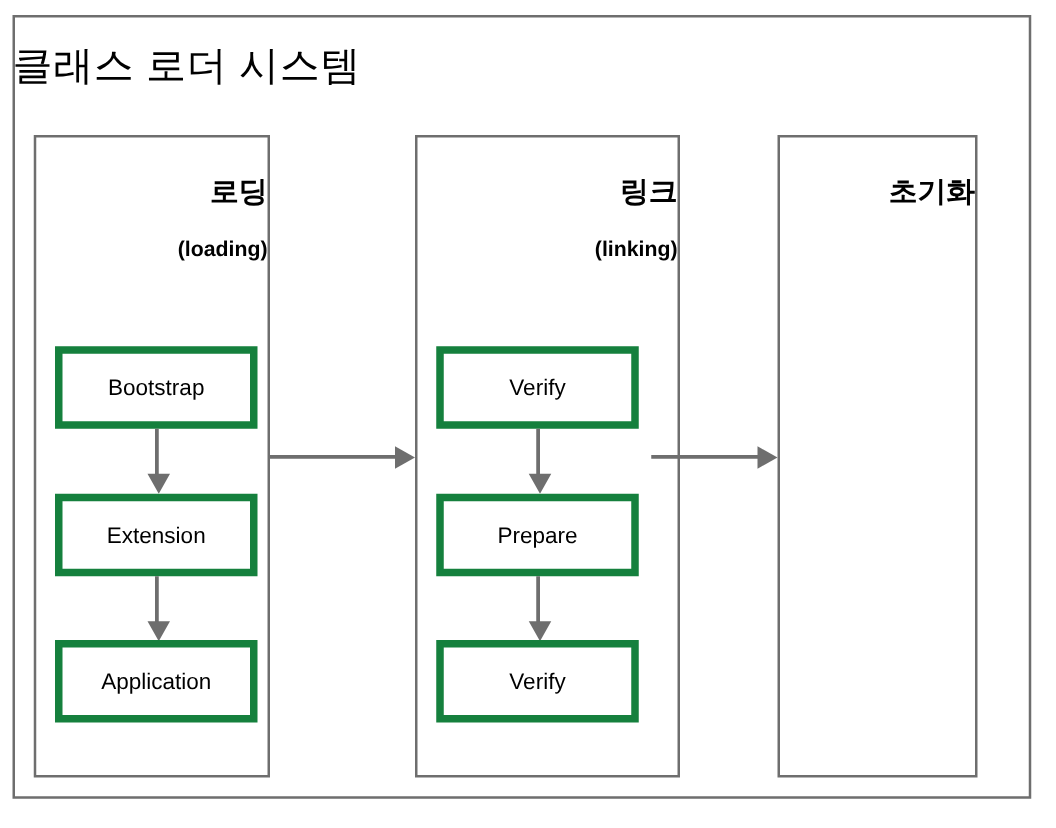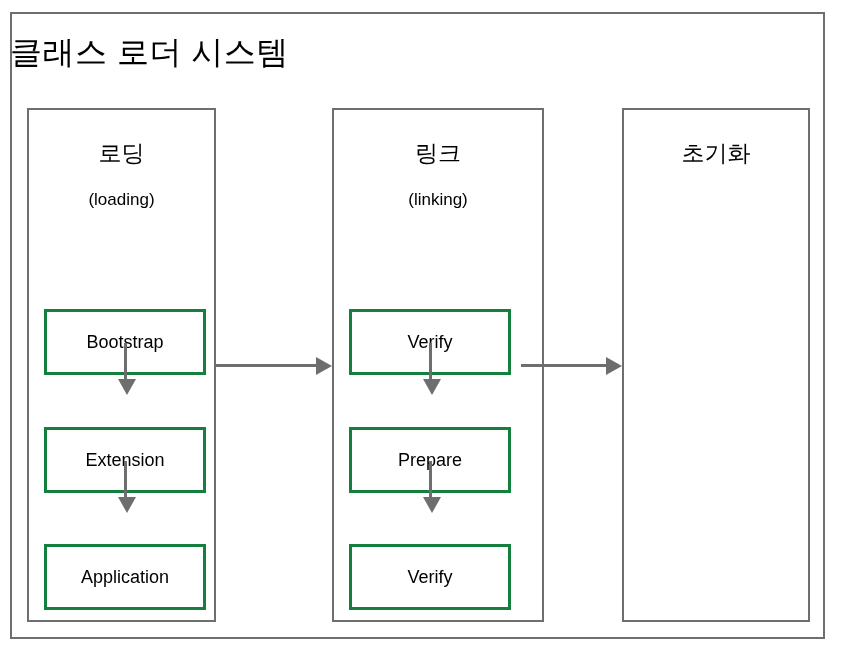--- a/index.html
+++ b/index.html
@@ -52,56 +52,56 @@
   .phase-column {
     position: absolute;
     box-sizing: border-box;
     border: 2px solid #6e6e6e;
     background: #ffffff;
     top: 108px;
     height: 514px;
   }
   .phase-column.col-loading      { left: 27px;  width: 189px; }
   .phase-column.col-linking      { left: 332px; width: 212px; }
-  .phase-column.col-initializing { left: 622px; width: 188px; }
+  .phase-column.col-initializing { left: 622px; width: 160px; }
 
   .phase-header {
     position: absolute;
     left: 0;
     right: 0;
     top: 28px;
-    text-align: center;
+    text-align: right;
+    font-weight: bold;
   }
   .phase-title-ko {
     font-size: 23px;
     line-height: 30px;
     color: #000000;
     white-space: nowrap;
   }
   .phase-title-en {
     font-size: 17px;
     line-height: 24px;
     margin-top: 20px;
     color: #000000;
     white-space: nowrap;
   }
 
   
   .step-box {
     position: absolute;
     box-sizing: border-box;
-    border: 3px solid #15803d;
+    border: 6px solid #15803d;
     background: #ffffff;
     height: 66px;
     left: 15px;
     width: 162px;
     display: flex;
     align-items: center;
     justify-content: center;
-    margin-top: 32px;
   }
   .step-label {
     font-size: 18px;
     line-height: 22px;
     color: #000000;
     white-space: nowrap;
   }
   .step-box.row-1 { top: 167px; }
   .step-box.row-2 { top: 285px; }
   .step-box.row-3 { top: 402px; }

